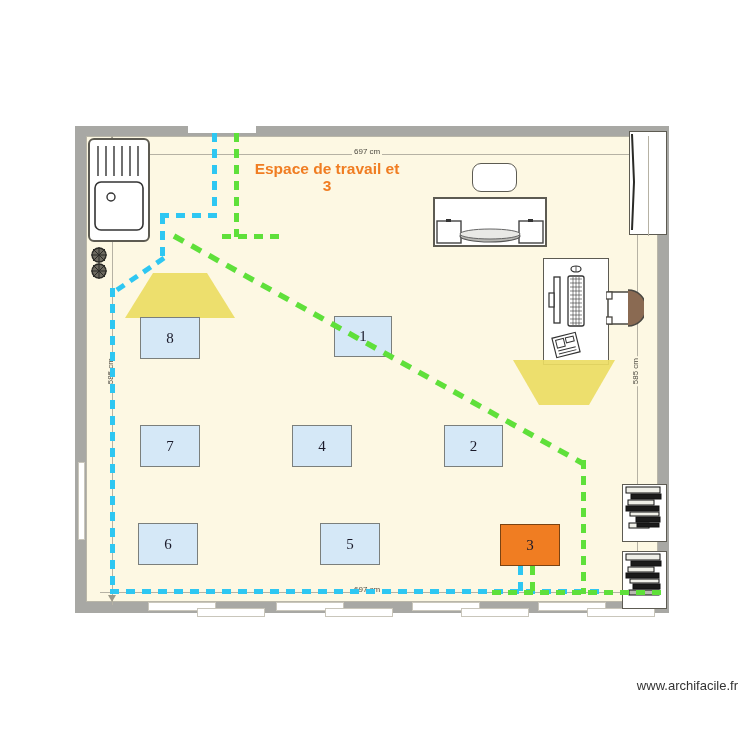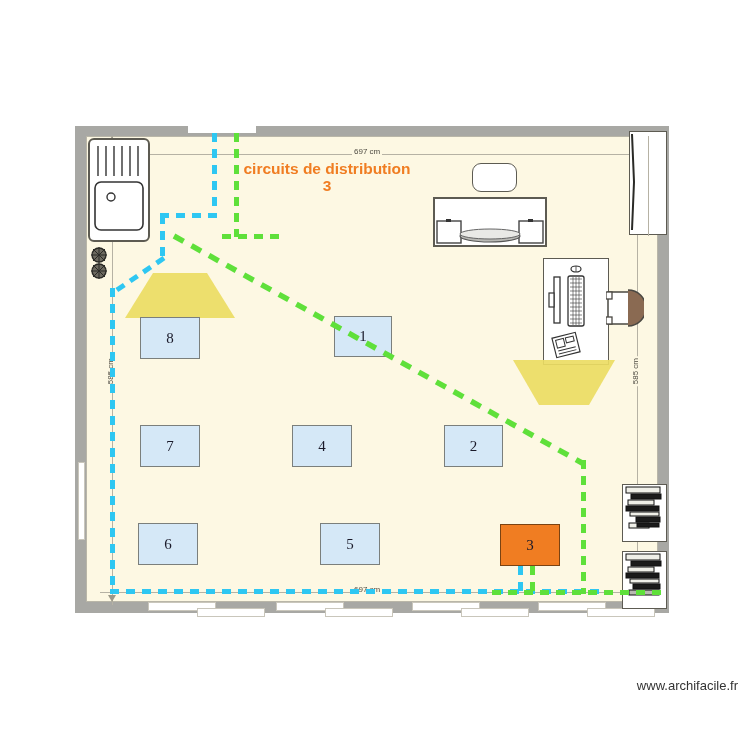--- a/index.html
+++ b/index.html
@@ -308,19 +308,19 @@
   <div class="seg seg-v" style="left:581px;top:460px;height:134px;
       background:repeating-linear-gradient(to bottom,#5fe03a 0 9px,transparent 9px 16px);"></div>
 
   <div class="seg seg-h" style="left:492px;top:590px;width:172px;
       background:repeating-linear-gradient(to right,#5fe03a 0 9px,transparent 9px 16px);"></div>
 
   <div class="seg seg-v" style="left:530px;top:566px;height:26px;
       background:repeating-linear-gradient(to bottom,#5fe03a 0 9px,transparent 9px 16px);"></div>
 
   <div class="title-block">
-    <div>circuits de distribution</div>
+    <div>Espace de travail et</div>
     <div>3</div>
   </div>
 
   <div class="watermark">www.archifacile.fr</div>
 
 </div>
 
 </body></html>

